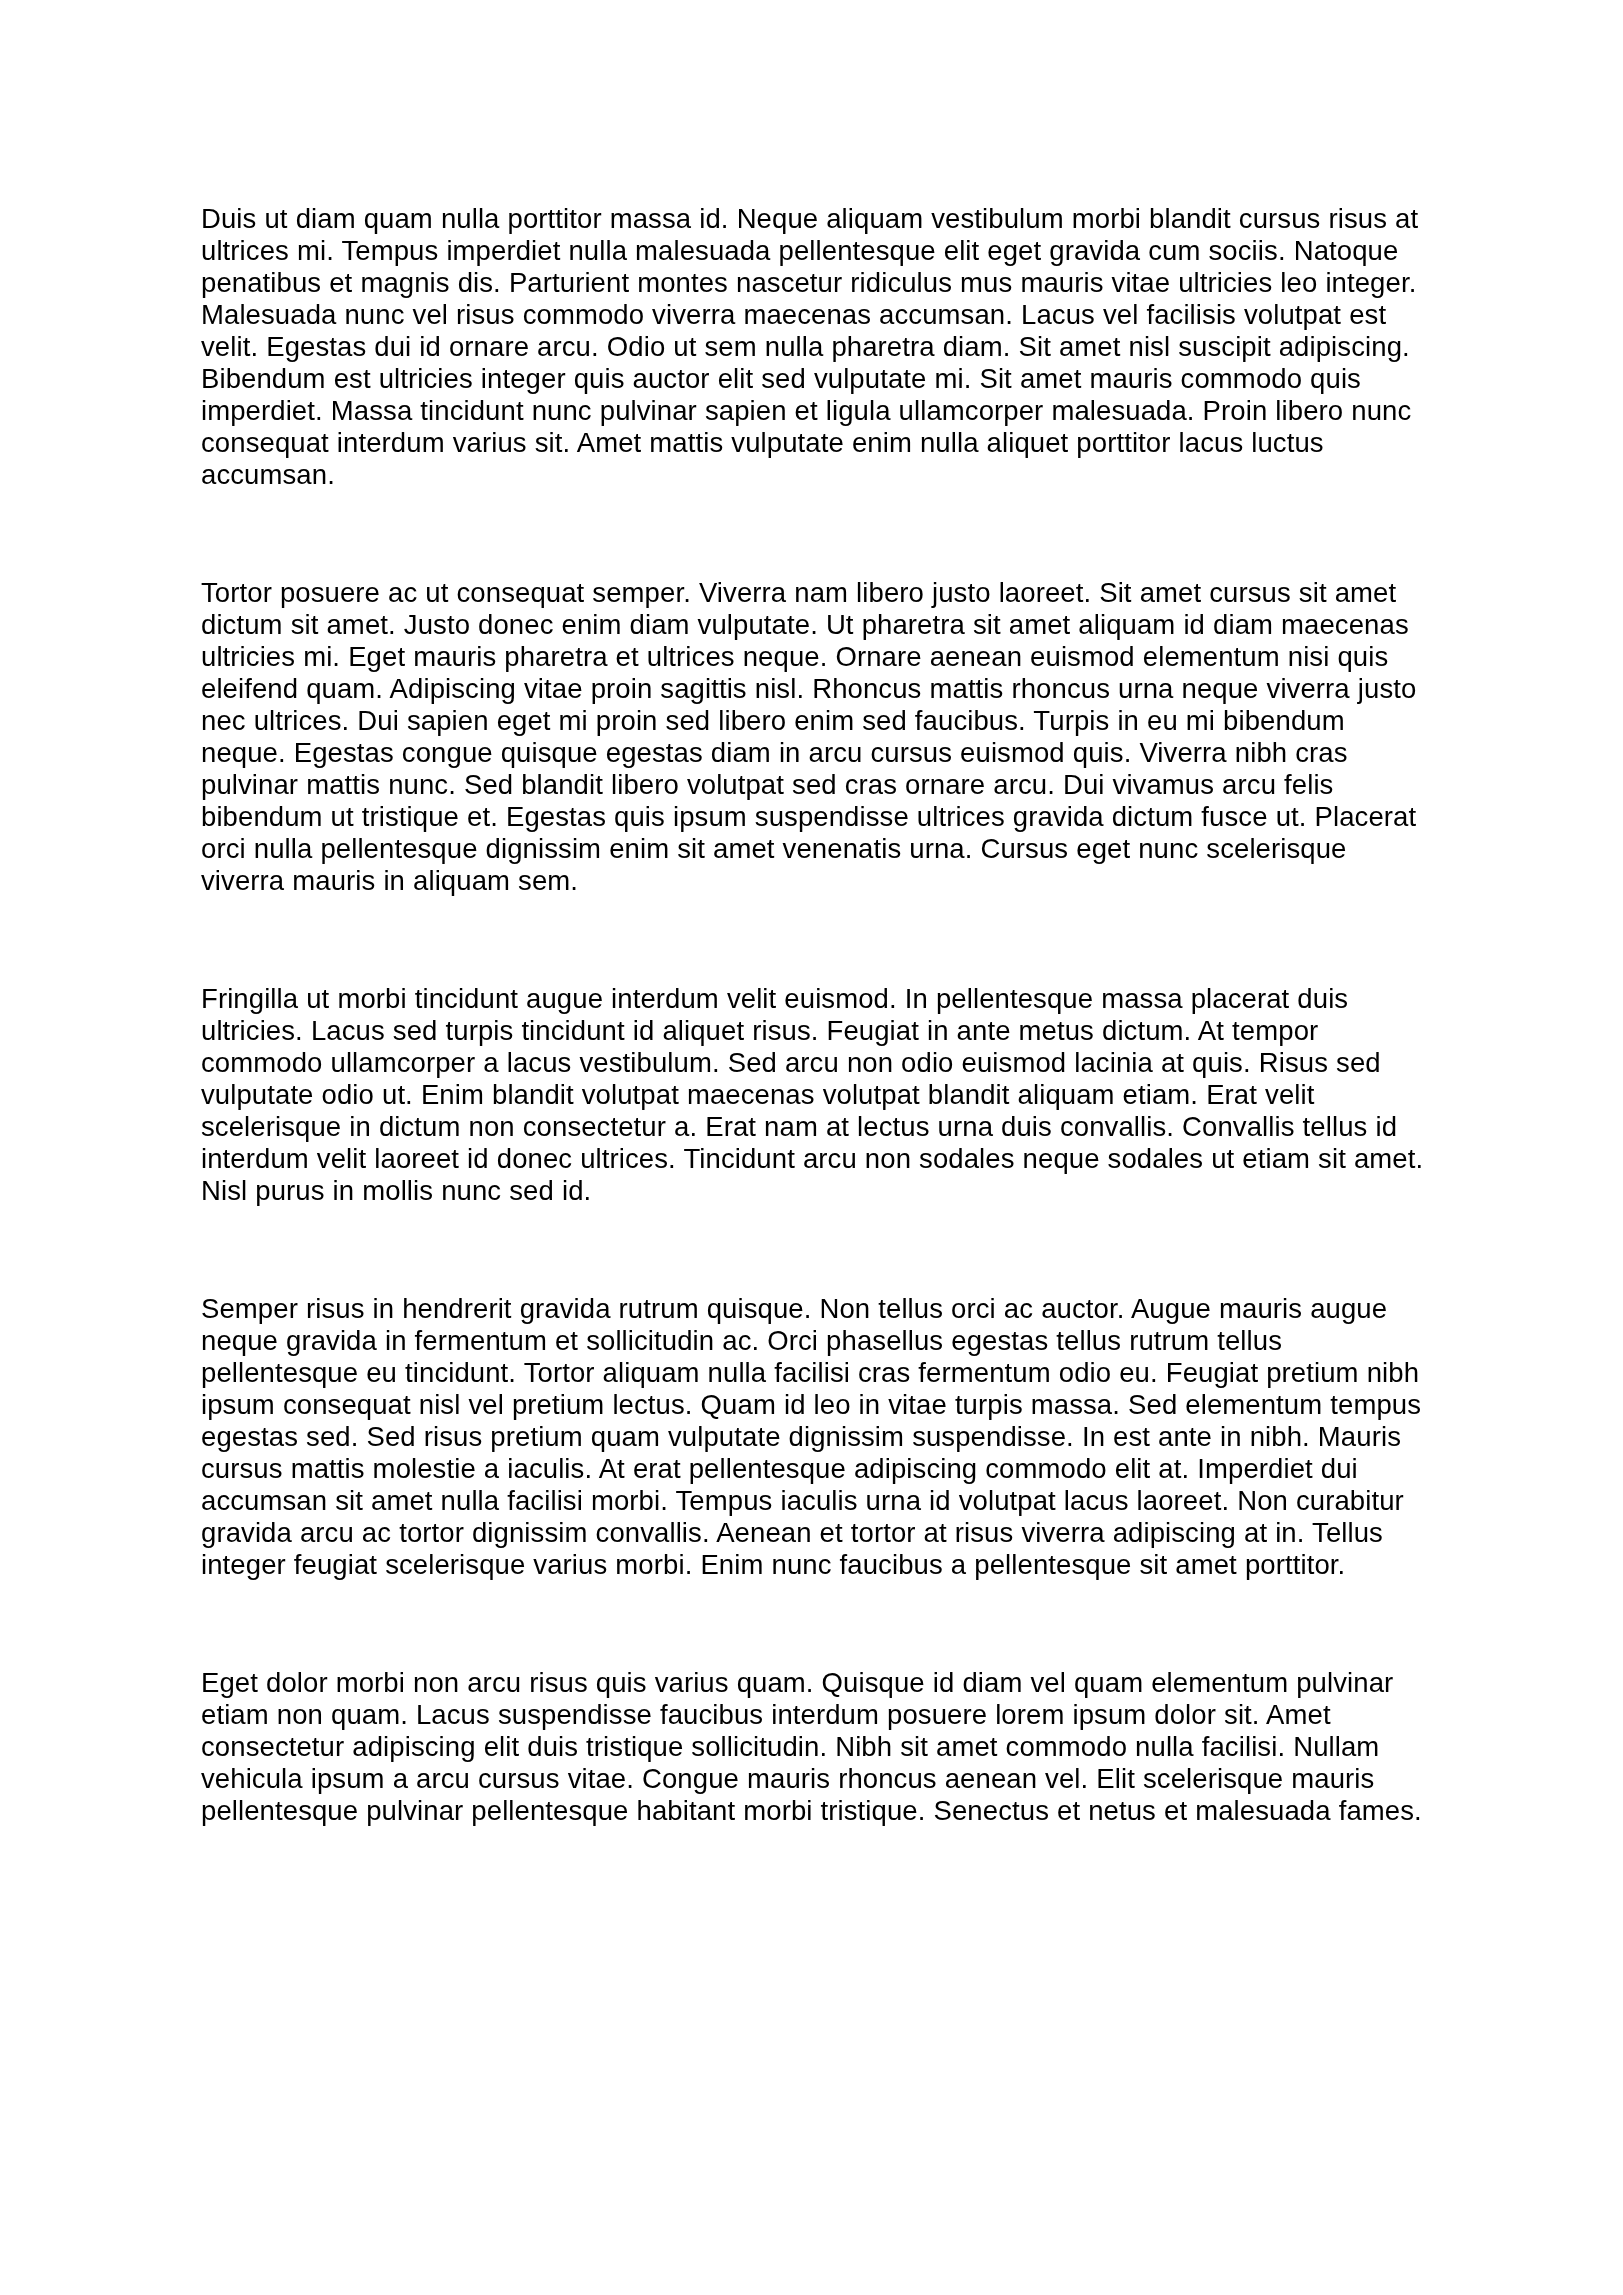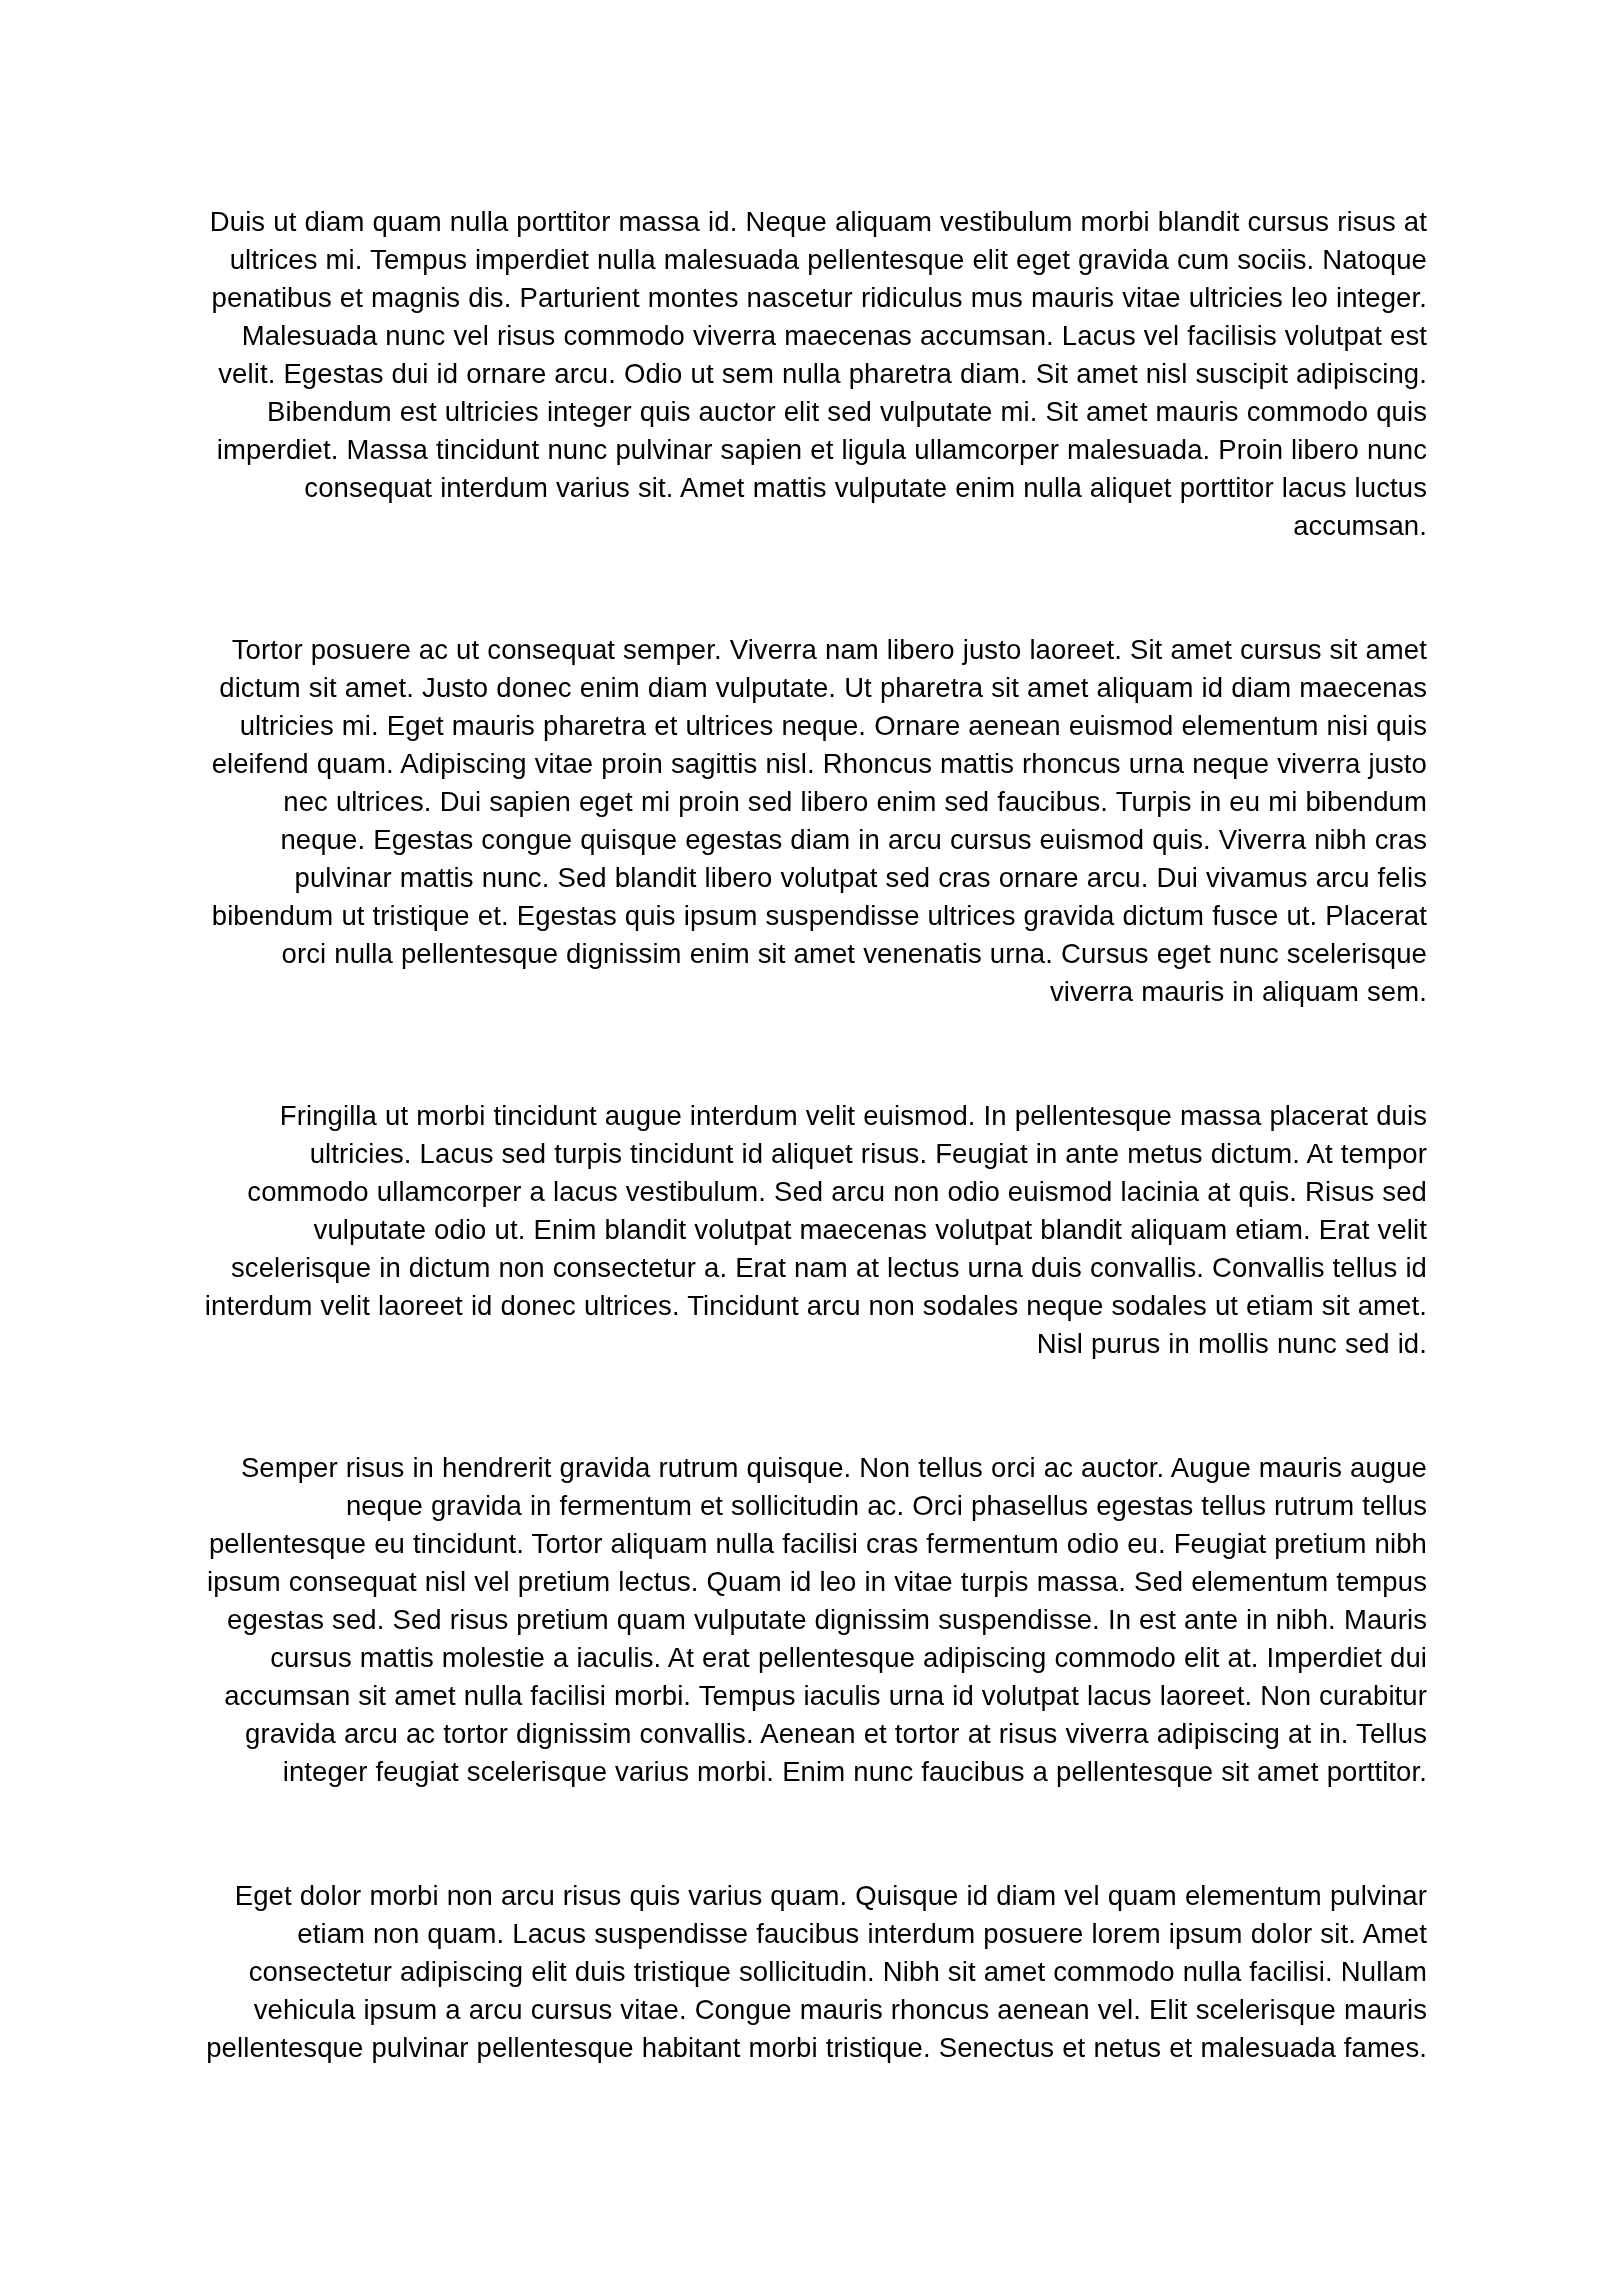--- a/index.html
+++ b/index.html
@@ -21,23 +21,23 @@
     top: 0;
     left: 0;
     width: 1623px;
     height: 2295px;
     background: #ffffff;
     padding: 203px 196px 0 201px;
   }
 
   .doc-body p {
     font-size: 27.5px;
-    line-height: 38px;
+    line-height: 32px;
     color: #000000;
-    text-align: right;
+    text-align: left;
     letter-spacing: 0.1px;
     margin: 0 0 86px 0;
     word-spacing: 0.3px;
   }
 
   .doc-body p:last-child {
     margin-bottom: 11px;
   }
 </style>
 </head>

